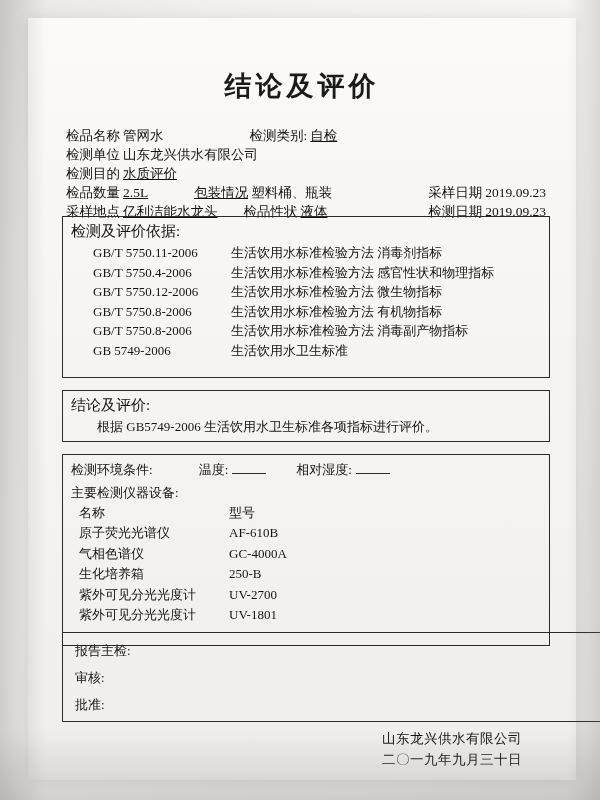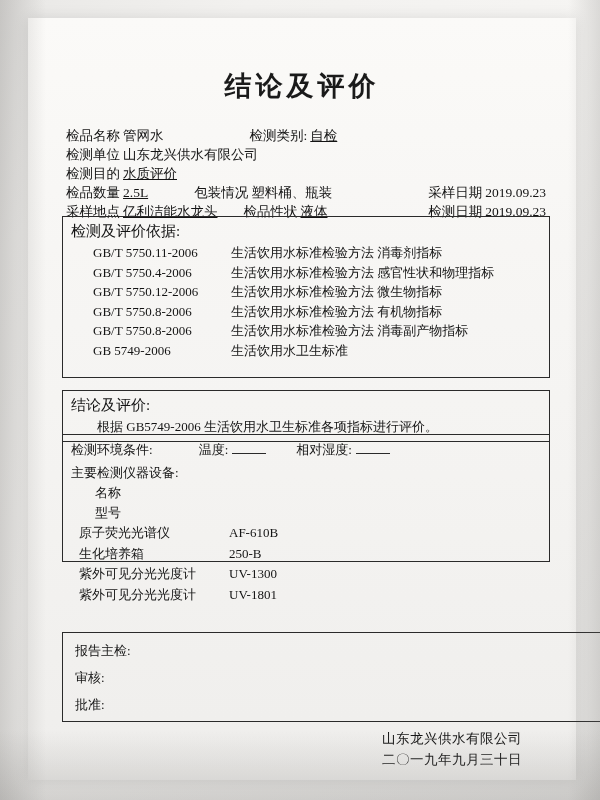--- a/index.html
+++ b/index.html
@@ -82,21 +82,21 @@
   .val {
     margin-left: 3px;
     text-decoration: underline;
   }
   .val-plain {
     margin-left: 3px;
   }
   .sp-right {
     margin-left: auto;
   }
-  .gap-mid { margin-left: 46px; }
+  .gap-mid { margin-left: 46px; text-decoration: underline; }
   .gap-mid2 { margin-left: 26px; }
 
   .box {
     position: absolute;
     left: 34px;
     border: 1px solid #2a2a2a;
     box-sizing: border-box;
     font-size: 13px;
     color: #141414;
   }
@@ -129,23 +129,23 @@
     top: 372px;
     width: 488px;
     height: 52px;
   }
   .concl-text {
     margin-left: 26px;
     line-height: 19px;
   }
   
   #env-box {
-    top: 416px;
+    top: 436px;
     width: 488px;
-    height: 128px;
+    height: 192px;
   }
   .env-row {
     display: flex;
     align-items: baseline;
     white-space: nowrap;
     line-height: 20px;
   }
   .underline-blank {
     display: inline-block;
     width: 34px;
@@ -153,22 +153,21 @@
     margin: 0 4px;
     height: 9px;
   }
   .inst-head {
     margin-top: 3px;
     line-height: 20px;
   }
   .inst-cols {
     display: flex;
     line-height: 20px;
-    margin-left: 24px;
-    flex-direction: column;
+    margin-left: 8px;
   }
   .col-name { width: 150px; }
   .col-model { width: 160px; }
   .inst-row {
     display: flex;
     line-height: 20.5px;
     margin-left: 8px;
   }
 
   
@@ -282,26 +281,30 @@
         <div class="inst-head">主要检测仪器设备:</div>
         <div class="inst-cols">
           <span class="col-name">名称</span>
           <span class="col-model">型号</span>
         </div>
         <div class="inst-row">
           <span class="col-name">原子荧光光谱仪</span>
           <span class="col-model">AF-610B</span>
         </div>
         <div class="inst-row">
+          <span class="col-name">气相色谱仪</span>
+          <span class="col-model">GC-4000A</span>
+        </div>
+        <div class="inst-row">
           <span class="col-name">生化培养箱</span>
           <span class="col-model">250-B</span>
         </div>
         <div class="inst-row">
           <span class="col-name">紫外可见分光光度计</span>
-          <span class="col-model">UV-1300</span>
+          <span class="col-model">UV-2700</span>
         </div>
         <div class="inst-row">
           <span class="col-name">紫外可见分光光度计</span>
           <span class="col-model">UV-1801</span>
         </div>
       </div>
     </div>
 
     <div class="box" id="sign-box">
       <div class="sign-row">报告主检:</div>

